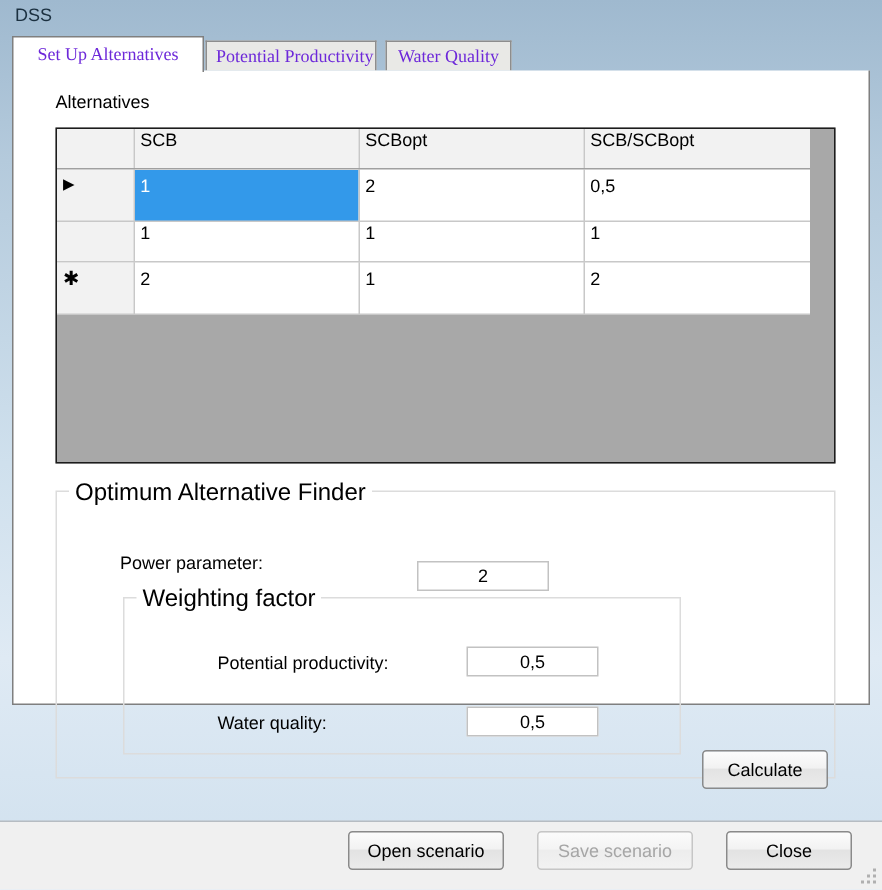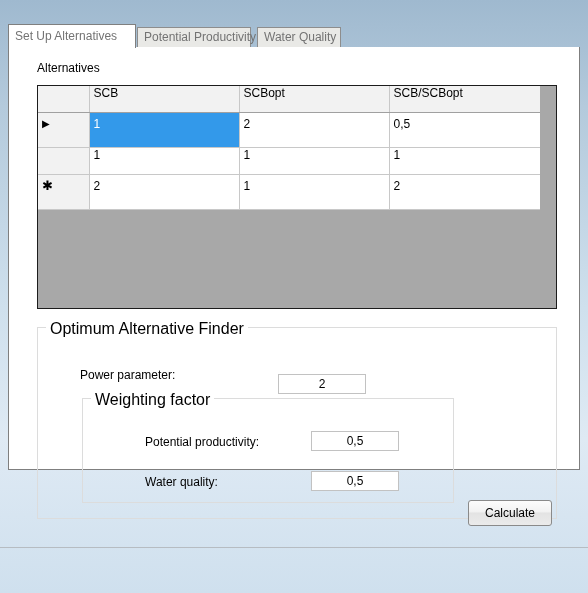--- a/index.html
+++ b/index.html
@@ -53,25 +53,26 @@
   }
   .tab {
     position: absolute;
     top: 3px;
     height: 20px;
     box-sizing: border-box;
     background: #e9e9e6;
     border: 1px solid #8d8d8d;
     border-bottom: none;
     font-size: 12px;
-    color: #737373;
+    color: #6d28d9;
     line-height: 18px;
-    text-align: left;
+    text-align: center;
     white-space: nowrap;
     padding: 0 6px;
+    font-family: Liberation Serif, serif;
   }
   .tab.selected {
     top: 0;
     height: 24px;
     line-height: 23px;
     background: #ffffff;
     border: 1px solid #7f7f7f;
     border-bottom: none;
     z-index: 5;
     font-weight: normal;
@@ -285,20 +286,23 @@
     width: 2px;
     height: 2px;
     background: #b0b0b0;
   }
 </style>
 </head>
 <body>
 
 <div id="window">
 
+  <div id="titlebar">
+    <div id="title-text">DSS</div>
+  </div>
 
   <div id="tabstrip">
     <div class="tab selected" style="left:0px; width:128px;">
       <span>Set Up Alternatives</span>
     </div>
     <div class="tab" style="left:129px; width:114px;">
       <span>Potential Productivity</span>
     </div>
     <div class="tab" style="left:249px; width:84px;">
       <span>Water Quality</span>
@@ -362,14 +366,28 @@
         <div class="field-label" id="lbl-wq">Water quality:</div>
         <div class="textbox" id="tb-wq">0,5</div>
       </div>
 
       <div class="btn" id="btn-calculate">Calculate</div>
     </div>
 
   </div>
 
   <div id="sep-line"></div>
+  <div id="bottombar">
+    <div class="btn" id="btn-open">Open scenario</div>
+    <div class="btn disabled" id="btn-save">Save scenario</div>
+    <div class="btn" id="btn-close">Close</div>
+
+    <div id="grip">
+      <i style="left:9px; top:1px;"></i>
+      <i style="left:5px; top:5px;"></i>
+      <i style="left:9px; top:5px;"></i>
+      <i style="left:1px; top:9px;"></i>
+      <i style="left:5px; top:9px;"></i>
+      <i style="left:9px; top:9px;"></i>
+    </div>
+  </div>
 
 </div>
 
 </body></html>

